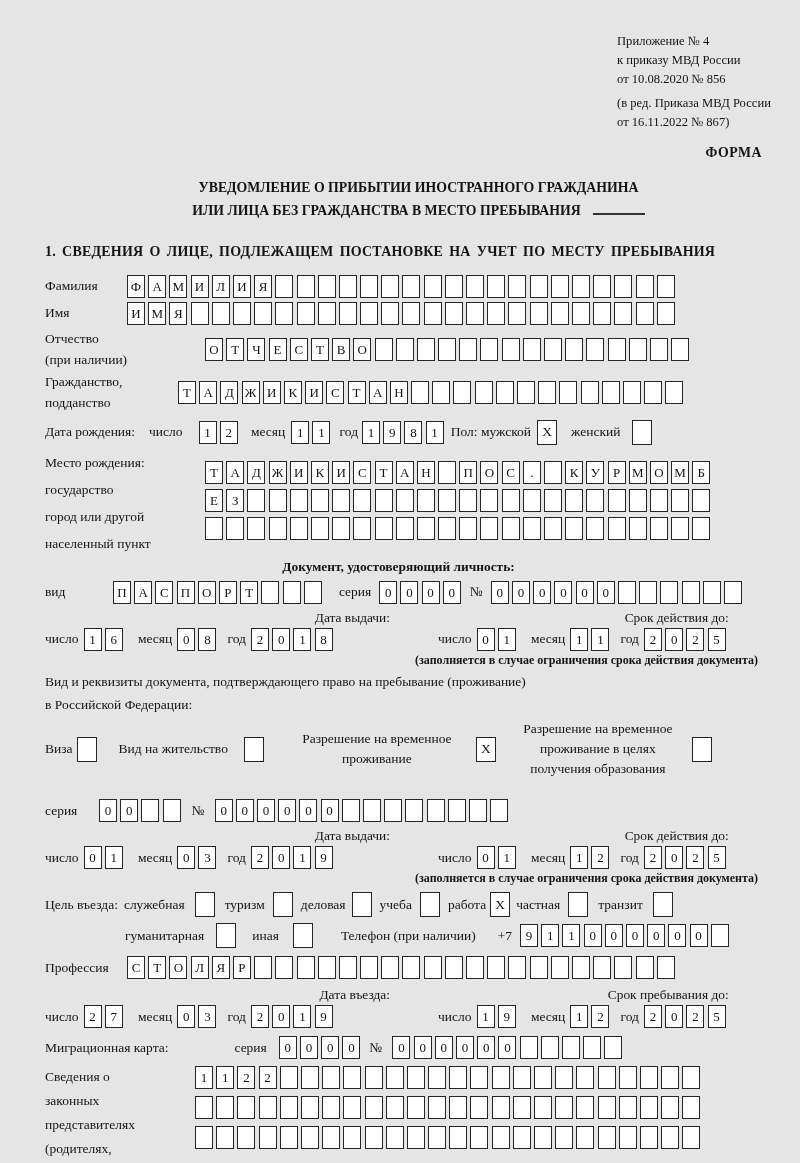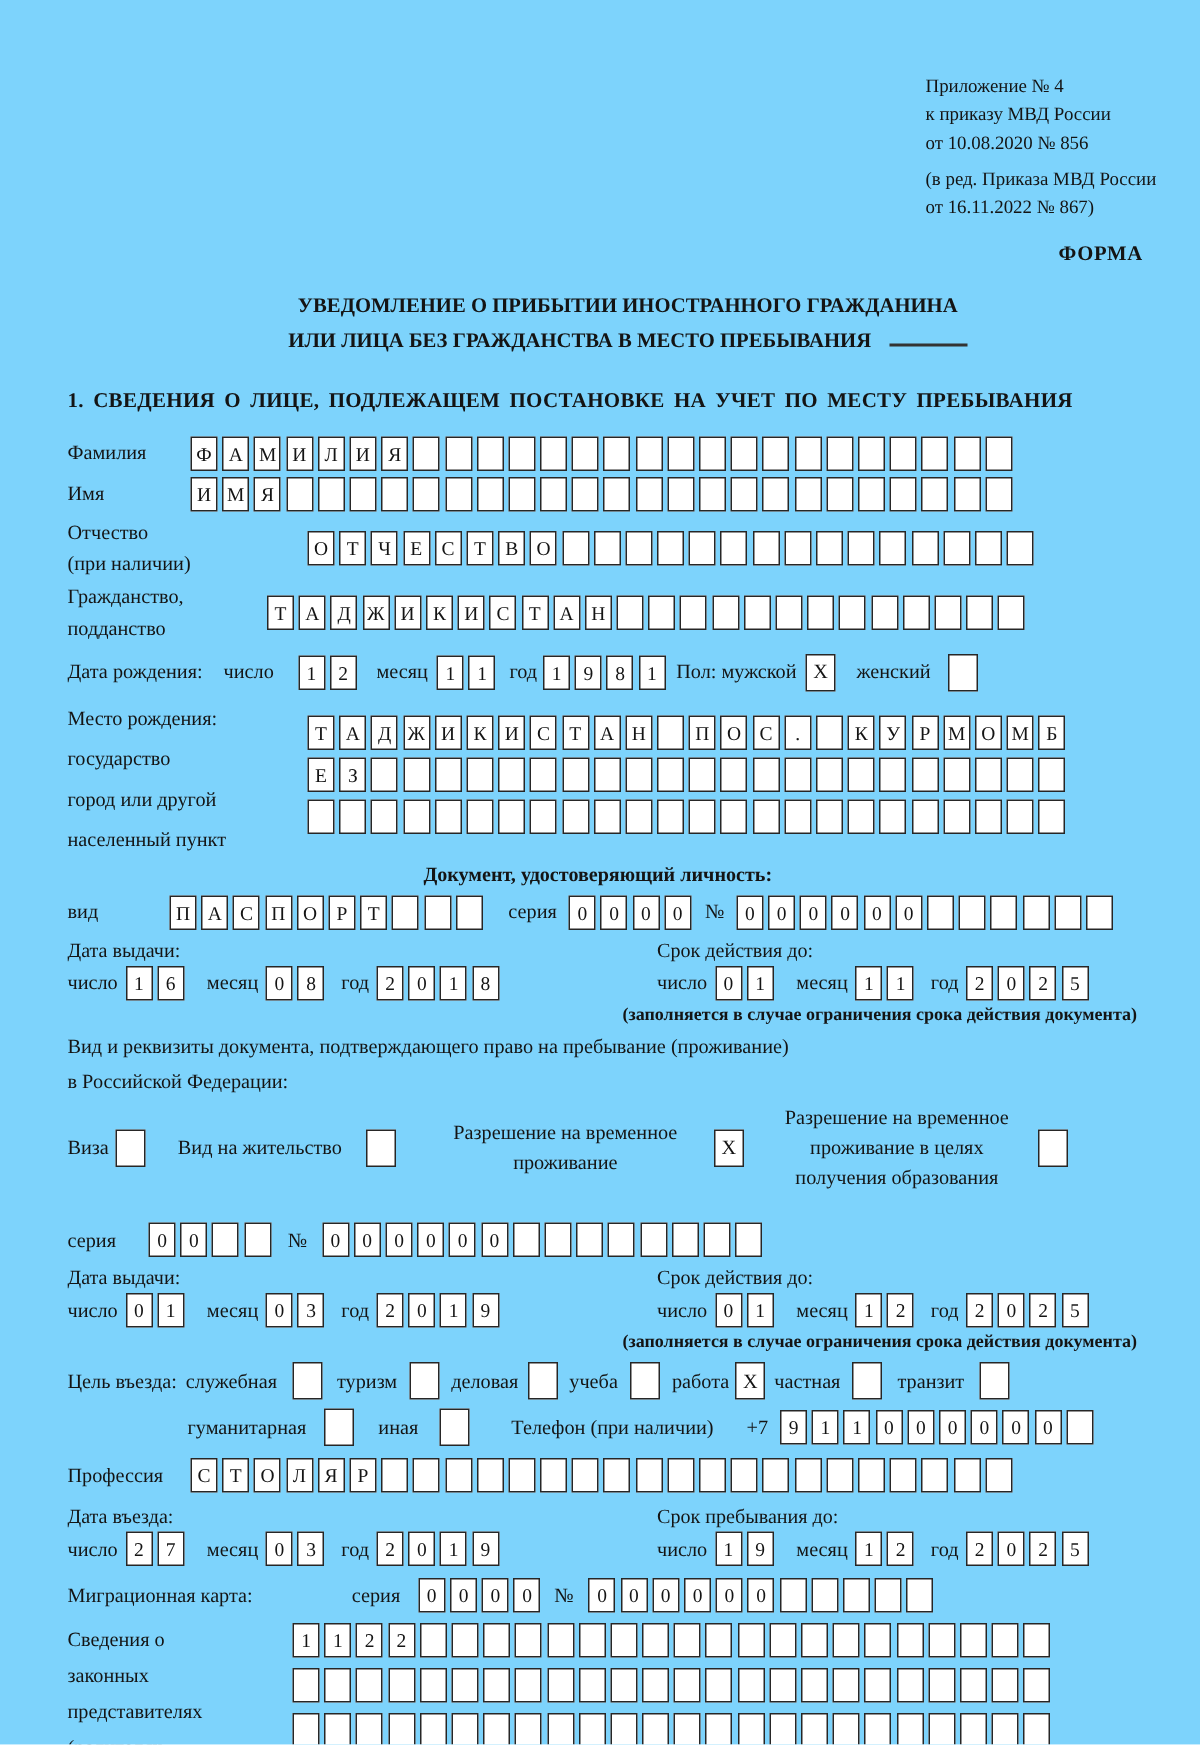--- a/index.html
+++ b/index.html
@@ -1,18 +1,18 @@
 <!DOCTYPE html>
 <html><head>
 <meta charset="utf-8">
 <style>
   html,body{margin:0;padding:0;background:#fff;}
   .page{
     position:relative;width:800px;height:1163px;box-sizing:border-box;
-    padding:48px 8px 0 45px;overflow:hidden;background:#7dd3fc;color:#141414;
+    padding:32px 8px 0 45px;overflow:hidden;background:#e5e5e5;color:#141414;
     font-family:"Liberation Serif","DejaVu Serif",serif;font-size:13.5px;
   }
   
   .hdr{margin-left:572px;font-size:12.6px;line-height:1.5;white-space:nowrap;}
   .hdr .sub{margin-top:5px;}
   .forma{margin:14px 30px 0 0;text-align:right;font-weight:bold;font-size:13.8px;letter-spacing:.5px;}
   
   .title{margin-top:16px;text-align:center;font-weight:bold;font-size:13.8px;line-height:1.65;}
   .tuline{display:inline-block;width:52px;border-bottom:2px solid #333;margin-left:12px;vertical-align:baseline;}
   .sec1{margin-top:21px;font-weight:bold;font-size:14px;letter-spacing:.2px;word-spacing:2.5px;white-space:nowrap;}
@@ -33,21 +33,21 @@
     display:inline-flex;flex:none;align-items:center;justify-content:center;
     width:20px;height:25px;border:1.7px solid #262626;box-sizing:border-box;
     font-size:13.5px;background:#fff;
   }
   .stack .cells{display:flex;margin-bottom:5px;}
   
   .dochead{text-align:center;font-weight:bold;font-size:13.4px;margin:2px 40px 6px 0;}
   
   .daterow{display:flex;margin-bottom:2px;}
   .dcol{flex:none;}
-  .dhead{text-align:left;font-size:13.4px;margin-bottom:2px;}
+  .dhead{text-align:right;font-size:13.4px;margin-bottom:2px;}
   .dgrp{display:flex;align-items:center;white-space:nowrap;}
   .dgrp .lbl{margin-right:5px;}
   .note{text-align:right;font-size:12px;font-weight:600;margin:2px 34px 6px 0;}
   .optlbl{flex:none;text-align:center;line-height:1.5;}
   .bottomnote{text-align:center;font-size:12.6px;font-weight:600;margin-top:20px;width:600px;}
   .mt6{margin-top:6px;} .mt8{margin-top:8px;}
 </style>
 </head>
 <body>
 

